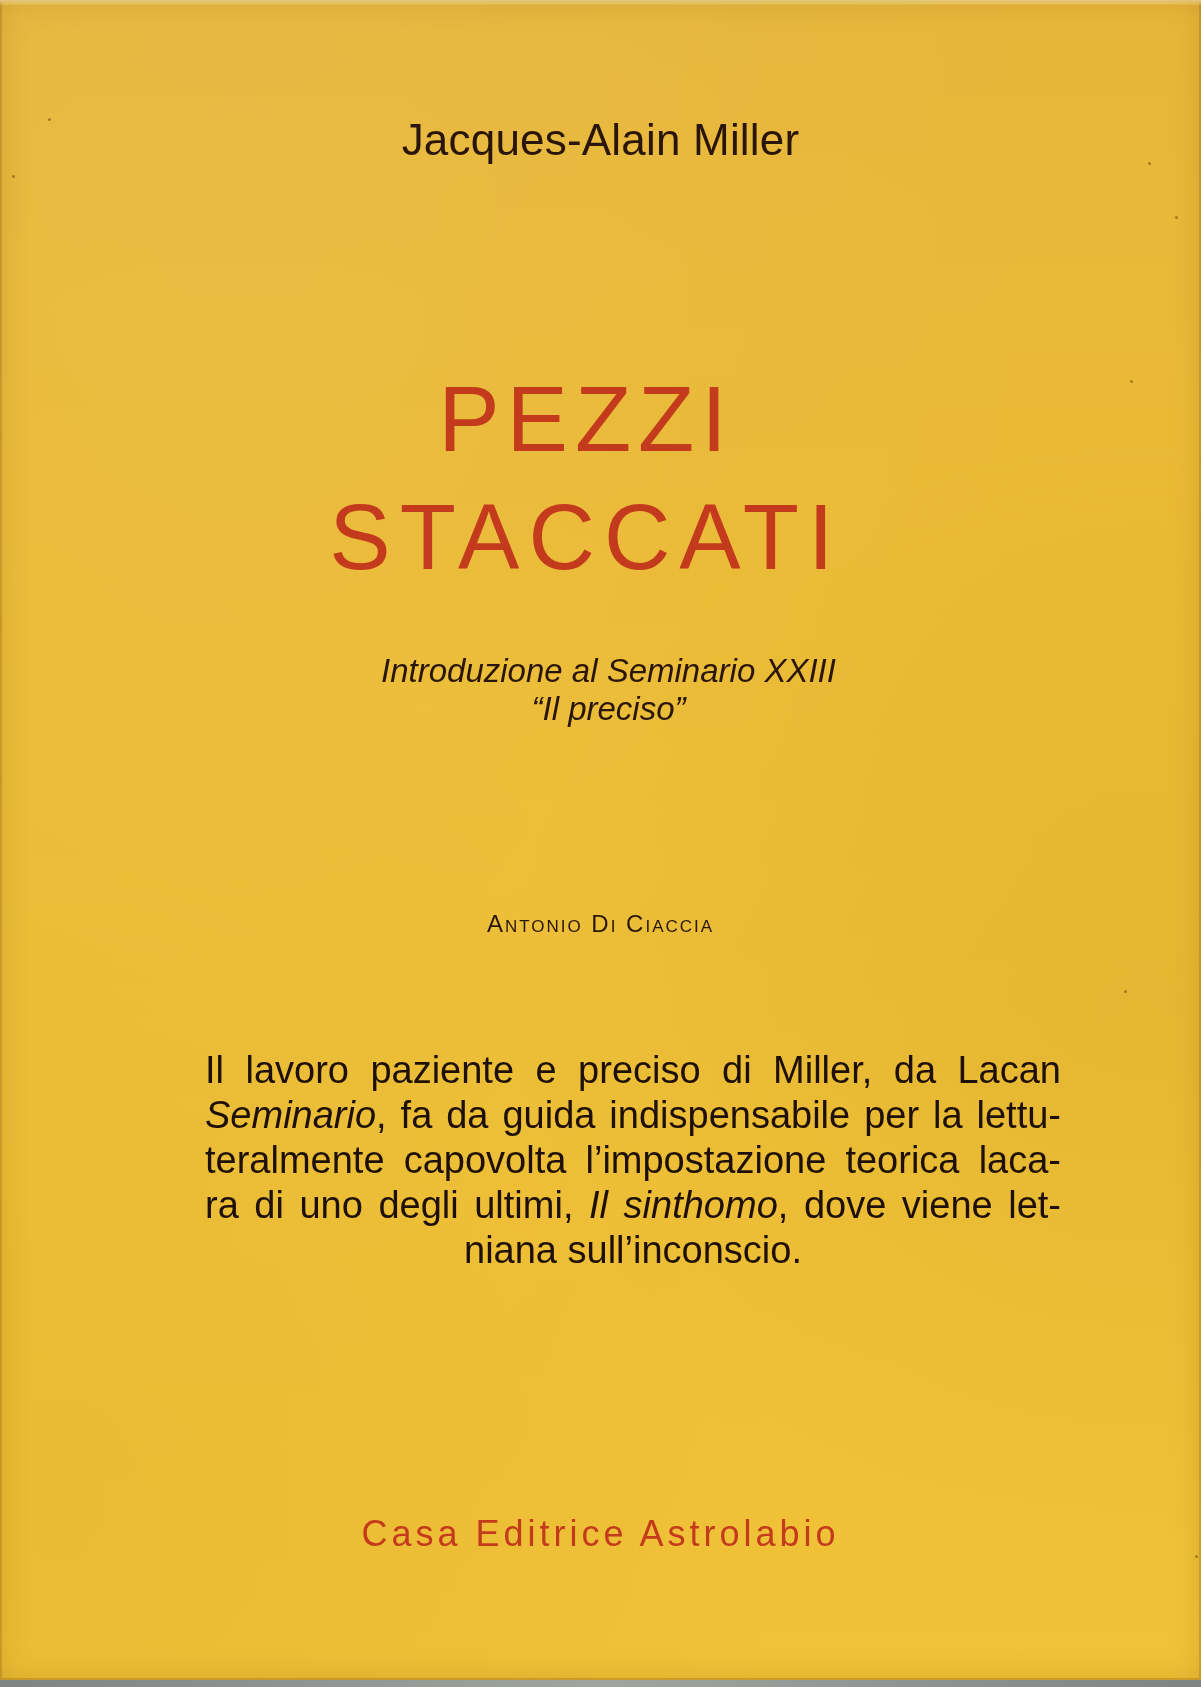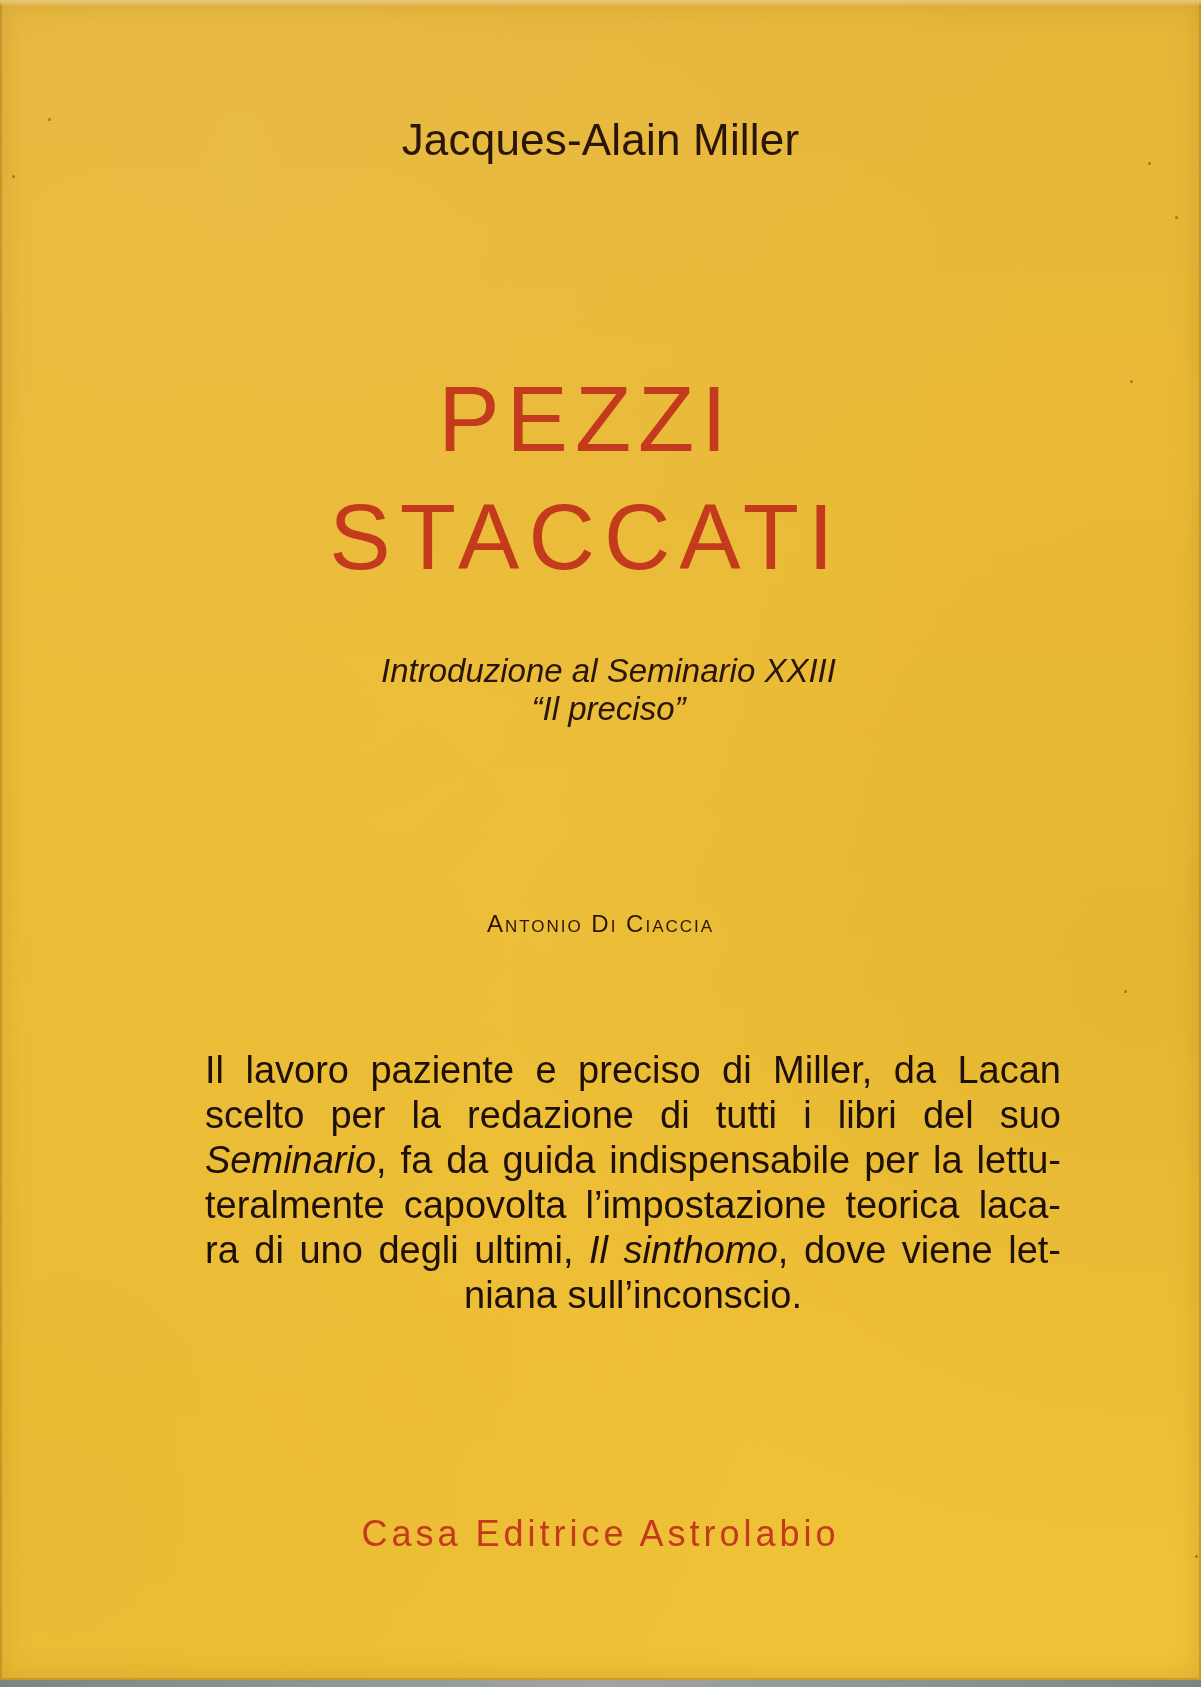--- a/index.html
+++ b/index.html
@@ -133,21 +133,20 @@
   <div class="title-line title-1">PEZZI</div>
   <div class="title-line title-2">STACCATI</div>
 
   <div class="subtitle subtitle-1">Introduzione al Seminario XXIII</div>
   <div class="subtitle subtitle-2">“Il preciso”</div>
 
   <div class="editor-name">Antonio Di Ciaccia</div>
 
   <div class="blurb">
     <span class="blurb-line"><span>Il lavoro paziente e preciso di Miller, da Lacan</span><em></em><span></span></span>
-    <span class="blurb-line"><span>scelto per la redazione di tutti i libri del suo</span><em></em><span></span></span>
     <span class="blurb-line"><span></span><em>Seminario</em><span>, fa da guida indispensabile per la lettu-</span></span>
     <span class="blurb-line"><span>teralmente capovolta l’impostazione teorica laca-</span><em></em><span></span></span>
     <span class="blurb-line"><span>ra di uno degli ultimi, </span><em>Il sinthomo</em><span>, dove viene let-</span></span>
     <span class="blurb-line last"><span>niana sull’inconscio.</span><em></em><span></span></span>
   </div>
 
   <div class="publisher">Casa Editrice Astrolabio</div>
 
   <span class="speck" style="left:48px;top:118px;"></span>
   <span class="speck" style="left:1148px;top:162px;"></span>

